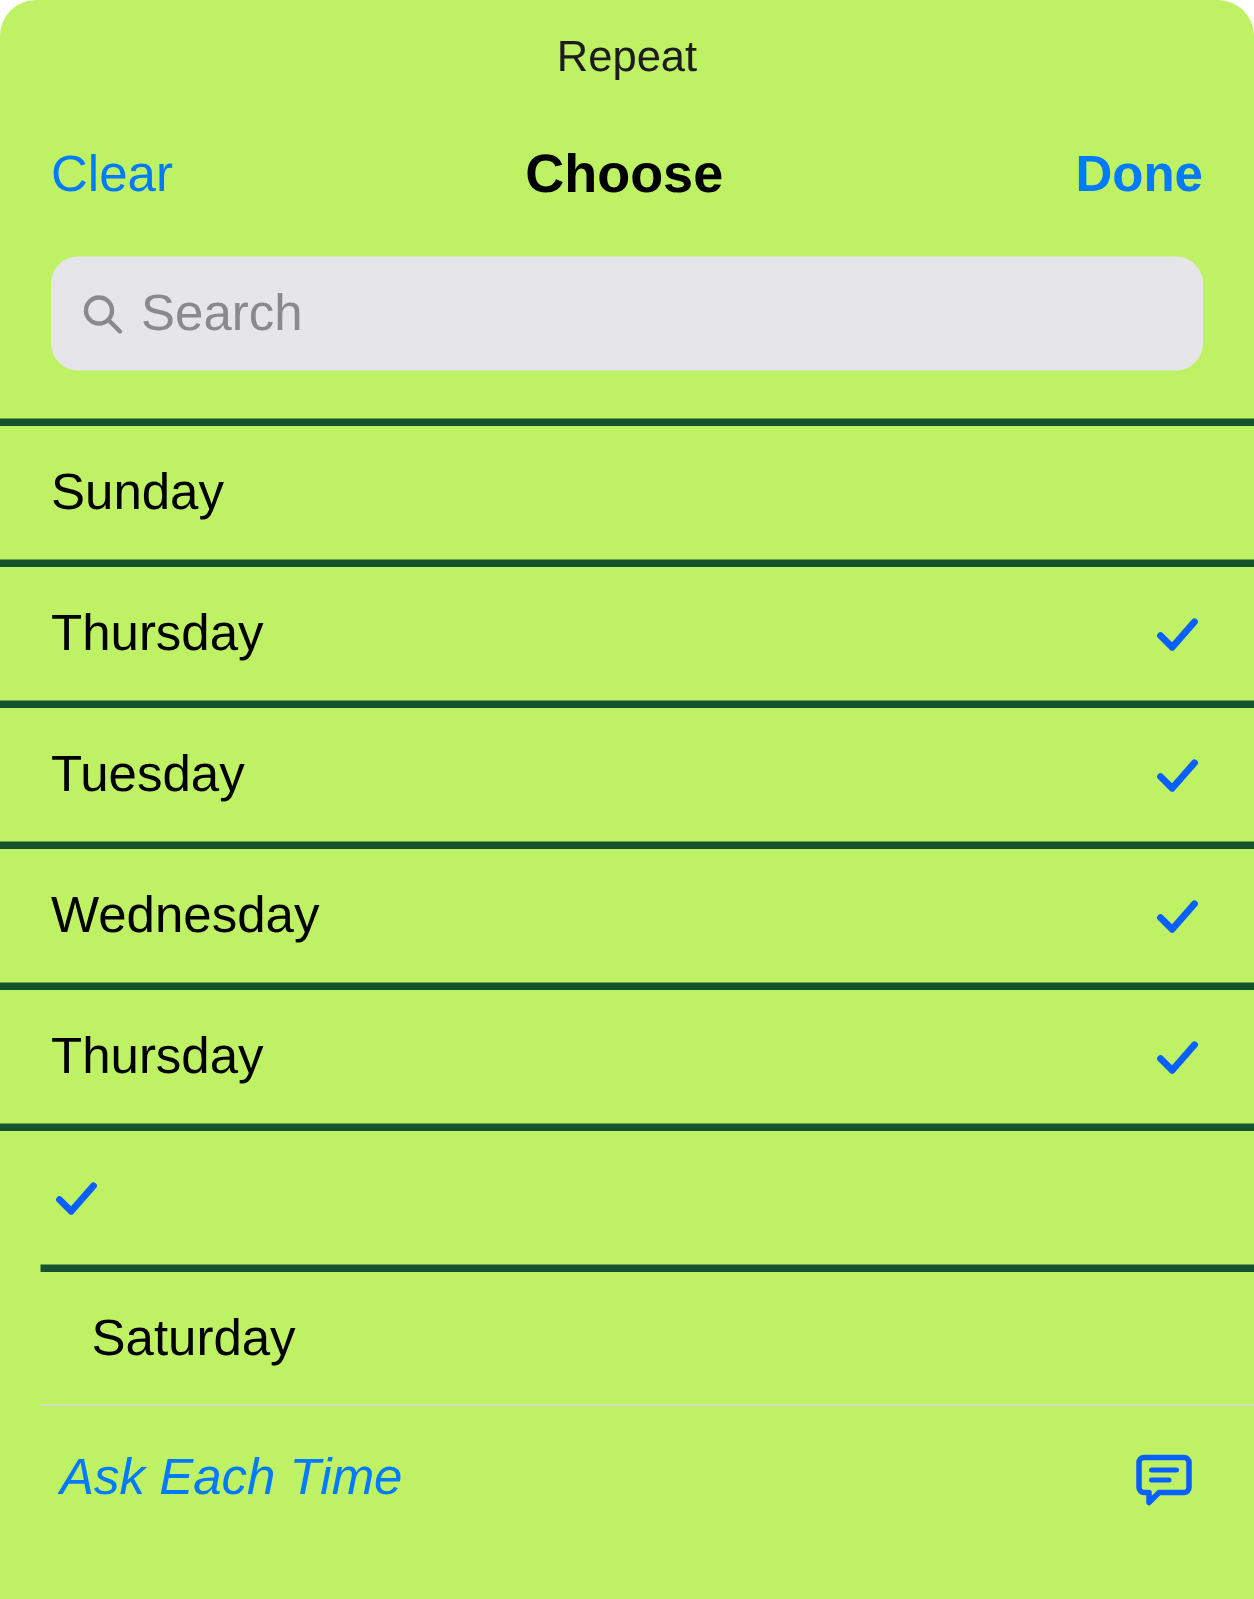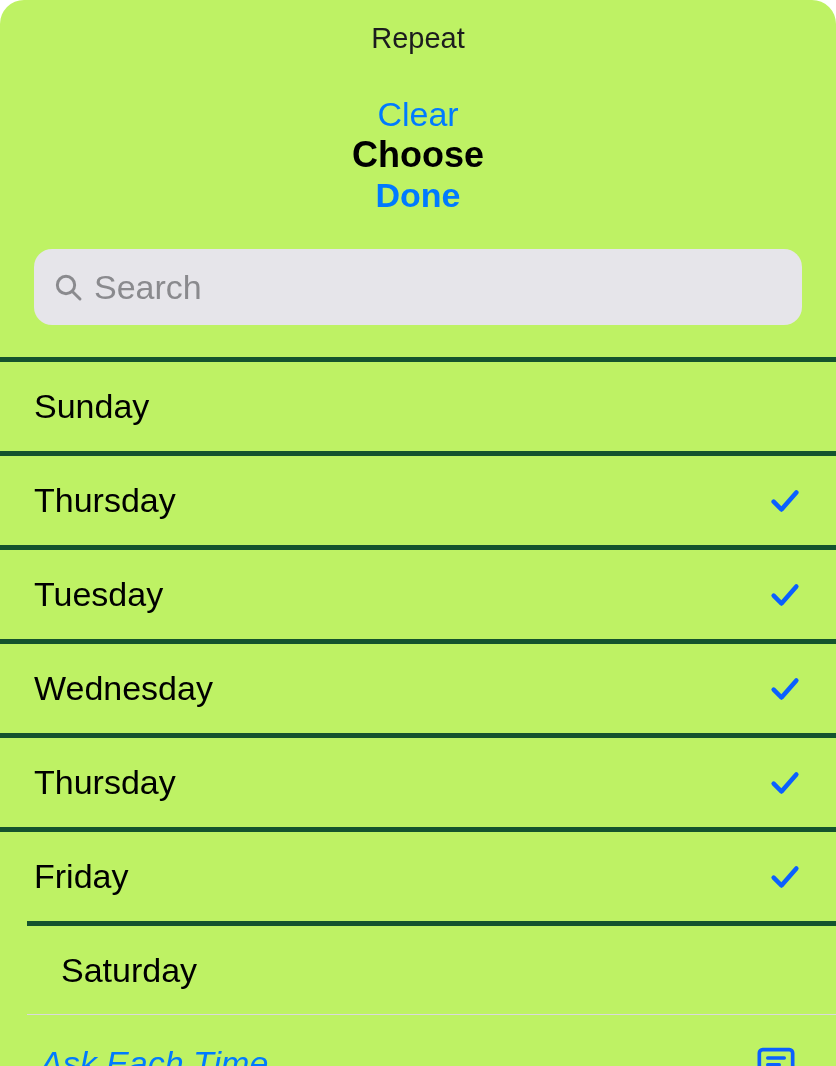--- a/index.html
+++ b/index.html
@@ -29,21 +29,20 @@
       color: #1c1c1e;
       padding-top: 22px;
       padding-bottom: 10px;
       font-weight: 400;
     }
     .nav-bar {
       display: flex;
       align-items: center;
       justify-content: space-between;
       padding: 30px 34px 20px 34px;
-      flex-direction: column;
     }
     .nav-left, .nav-right {
       font-size: 34px;
       color: #007aff;
       cursor: pointer;
     }
     .nav-right {
       font-weight: 600;
     }
     .nav-title {
@@ -174,21 +173,20 @@
           <path d="M4 12.5 L9.5 18 L20 6" stroke="#0a60ff" stroke-width="3.2" fill="none" stroke-linecap="round" stroke-linejoin="round"></path>
         </svg>
     </div>
     <div class="list-row">
       <span class="row-label">Thursday</span>
       <svg class="checkmark" viewBox="0 0 24 24">
           <path d="M4 12.5 L9.5 18 L20 6" stroke="#0a60ff" stroke-width="3.2" fill="none" stroke-linecap="round" stroke-linejoin="round"></path>
         </svg>
     </div>
     <div class="list-row">
-      <span class="row-label">Friday</span>
       <svg class="checkmark" viewBox="0 0 24 24">
           <path d="M4 12.5 L9.5 18 L20 6" stroke="#0a60ff" stroke-width="3.2" fill="none" stroke-linecap="round" stroke-linejoin="round"></path>
         </svg>
     </div>
     <div class="list-row">
       <span class="row-label">Saturday</span>
       <svg class="checkmark hidden" viewBox="0 0 24 24">
           <path d="M4 12.5 L9.5 18 L20 6" stroke="#0a60ff" stroke-width="3.2" fill="none" stroke-linecap="round" stroke-linejoin="round"></path>
         </svg>
     </div>

